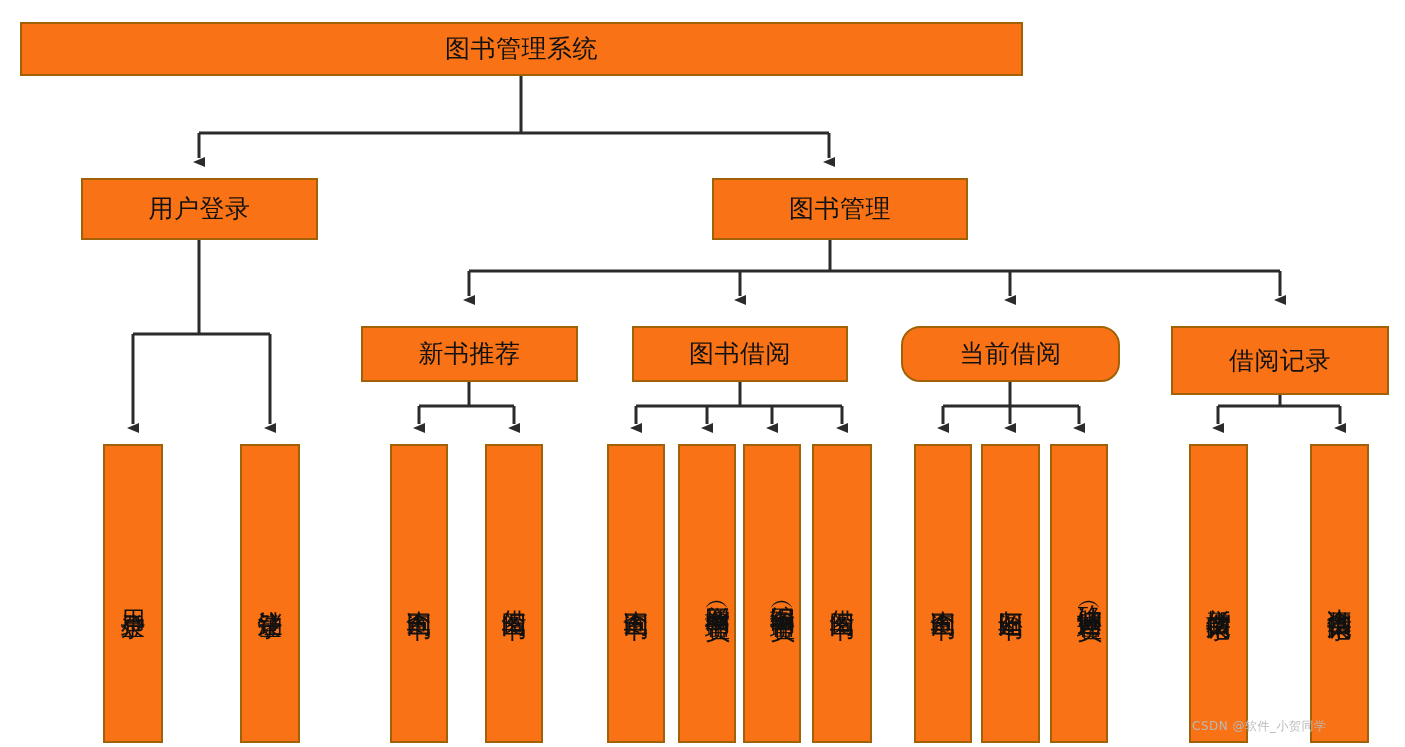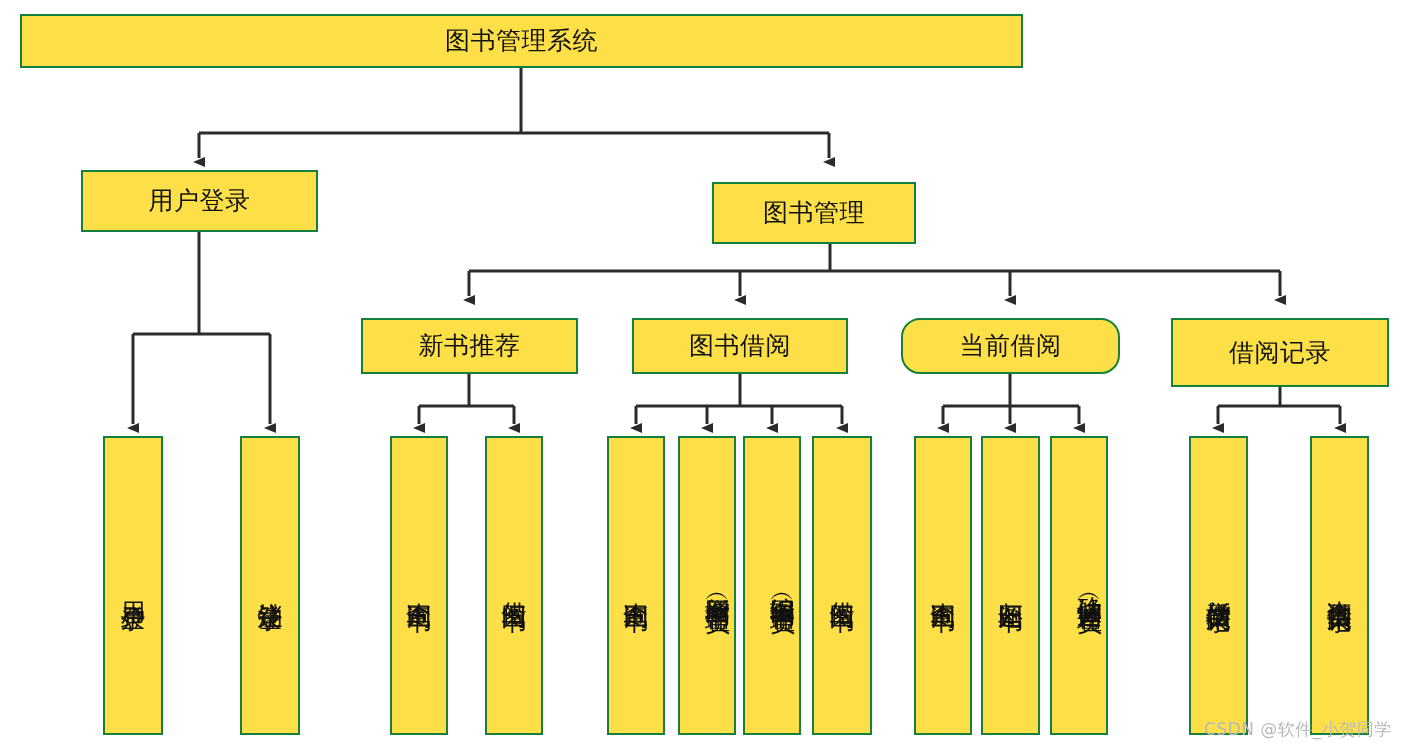--- a/index.html
+++ b/index.html
@@ -21,26 +21,27 @@
     position: absolute;
     left: 0;
     top: 0;
     width: 1405px;
     height: 747px;
     pointer-events: none;
   }
   .node {
     position: absolute;
     box-sizing: border-box;
-    background: #fde047;
-    border: 2px solid #15803d;
+    background: #f97316;
+    border: 2px solid #a16207;
     display: flex;
     align-items: center;
     justify-content: center;
     color: #111111;
+    margin-top: 8px;
   }
   .node.horiz {
     font-size: 25px;
     line-height: 1.2;
     letter-spacing: 0.5px;
   }
   .node.vert {
     writing-mode: vertical-rl;
     text-orientation: upright;
     font-size: 25px;
@@ -48,24 +49,23 @@
     padding-top: 4px;
     padding-bottom: 4px;
   }
   .node.vert.top-aligned {
     align-items: flex-start;
     justify-content: center;
   }
   .watermark {
     position: absolute;
     color: #b9b9b9;
-    font-size: 17px;
+    font-size: 12px;
     white-space: nowrap;
     letter-spacing: 0.5px;
-    margin-left: 12px;
   }
 </style>
 </head>
 <body>
 
 <div id="canvas">
 
   <svg class="edges" viewBox="0 0 1405 747" xmlns="http://www.w3.org/2000/svg">
     <defs>
       <marker id="arrow" markerWidth="10" markerHeight="12" refX="1" refY="6" orient="auto" markerUnits="userSpaceOnUse">
@@ -118,21 +118,21 @@
     </g>
   </svg>
 
   <div class="node horiz" style="left:20px; top:14px; width:1003px; height:54px;">
     <span>图书管理系统</span>
   </div>
 
   <div class="node horiz" style="left:81px; top:170px; width:237px; height:62px;">
     <span>用户登录</span>
   </div>
-  <div class="node horiz" style="left:712px; top:182px; width:204px; height:62px;">
+  <div class="node horiz" style="left:712px; top:170px; width:256px; height:62px;">
     <span>图书管理</span>
   </div>
 
   <div class="node horiz" style="left:361px; top:318px; width:217px; height:56px;">
     <span>新书推荐</span>
   </div>
   <div class="node horiz" style="left:632px; top:318px; width:216px; height:56px;">
     <span>图书借阅</span>
   </div>
   <div class="node horiz" style="left:901px; top:318px; width:219px; height:56px;border-radius:19px;">

